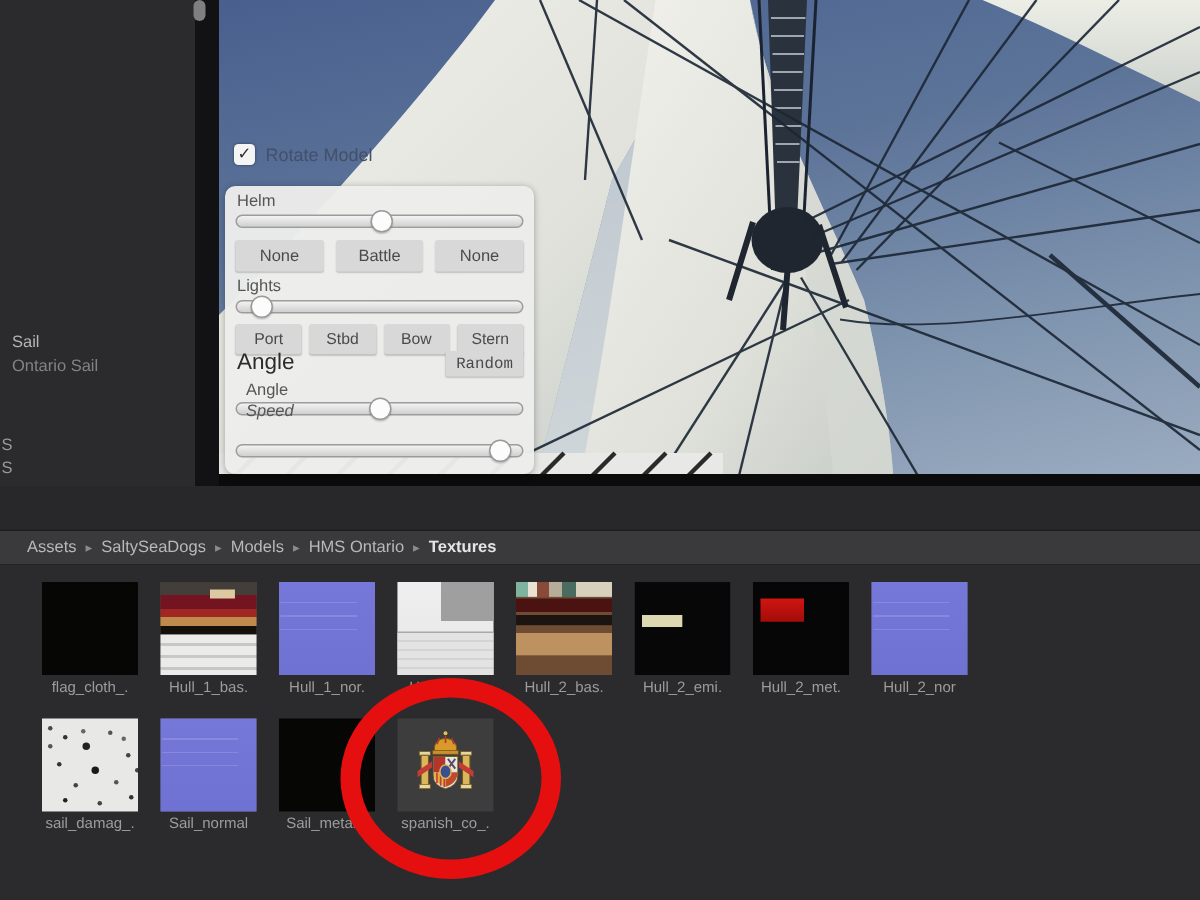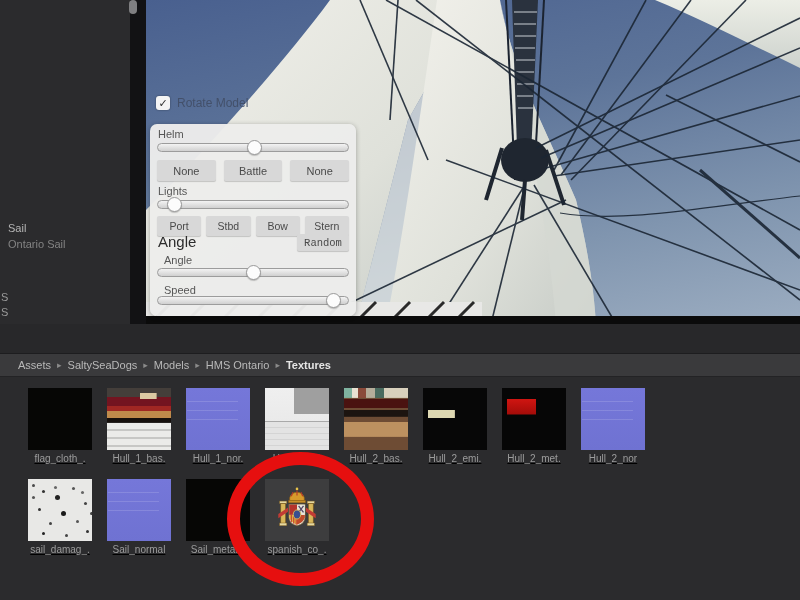--- a/index.html
+++ b/index.html
@@ -34,21 +34,21 @@
   .checkbox-label { font-size:12px; color:#43506a; }
 
   .gv-panel { position:absolute; left:4px; top:124px; width:206px; height:192px;
     background:rgba(236,236,235,.97); border-radius:7px; z-index:9;
     box-shadow:0 1px 5px rgba(0,0,0,.3); }
   .pnl-label { position:absolute; font-size:11px; color:#565656; }
   .lbl-helm  { top:4px;  left:8px; }
   .lbl-lights{ top:61px; left:8px; }
   .lbl-wind  { top:109px; left:8px; font-size:15px; color:#2c2c2c; }
   .lbl-angle { top:130px; left:14px; }
-  .lbl-speed { top:160px; left:14px; }
+  .lbl-speed { top:144px; left:14px;font-style:italic; }
 
   .slider { position:absolute; left:7px; right:7px; height:9px;
     background:linear-gradient(#f3f3f3,#d0d0d0); border:1px solid #9c9c9c;
     border-radius:5px; cursor:pointer; }
   .sl-helm  { top:19px; }
   .sl-lights{ top:76px; }
   .sl-angle { top:144px; }
   .sl-speed { top:172px; }
   .handle { position:absolute; top:-4px; left:0; width:15px; height:15px;
     background:#fcfcfc; border:1px solid #9a9a9a; border-radius:50%;
@@ -70,21 +70,21 @@
     background:#2b2b2d; }
   .proj-spacer { height:30px; background:#28282a; border-bottom:1px solid #1d1d1f; }
   .breadcrumb-bar { height:23px; background:#3a3a3c; border-bottom:1px solid #232325;
     display:flex; align-items:center; padding-left:18px; font-size:11px; color:#b9b9b9; }
   .crumb { cursor:pointer; }
   .crumb.active { font-weight:bold; color:#e5e5e5;text-align:right; }
   .crumb-sep { color:#8b8b8b; font-size:9px; padding:0 6px; }
 
   .texture-grid { position:absolute; left:28px; top:64px; width:900px; }
   .tex-row { display:flex; margin-bottom:15px; }
-  .tex-item { width:64px; margin-right:15px; flex:none; cursor:pointer;text-decoration:underline; }
+  .tex-item { width:64px; margin-right:15px; flex:none; cursor:pointer; }
   .thumb { position:relative; width:64px; height:62px; background:#555; overflow:hidden; }
   .tex-label { margin-top:3px; font-size:10px; color:#9c9c9c; text-align:center;
     white-space:nowrap; overflow:hidden; }
 
   
   .swatch-black { background:#060605; }
   .swatch-ao1 { background:linear-gradient(115deg,#e3e3e3,#cfcfcf 70%,#dadada); }
   .swatch-hull1bas { background-image:
       linear-gradient(#dcc9a2,#dcc9a2),
       repeating-linear-gradient(to bottom,#ebebe9 0 6px,#c7c7c5 6px 8px),

